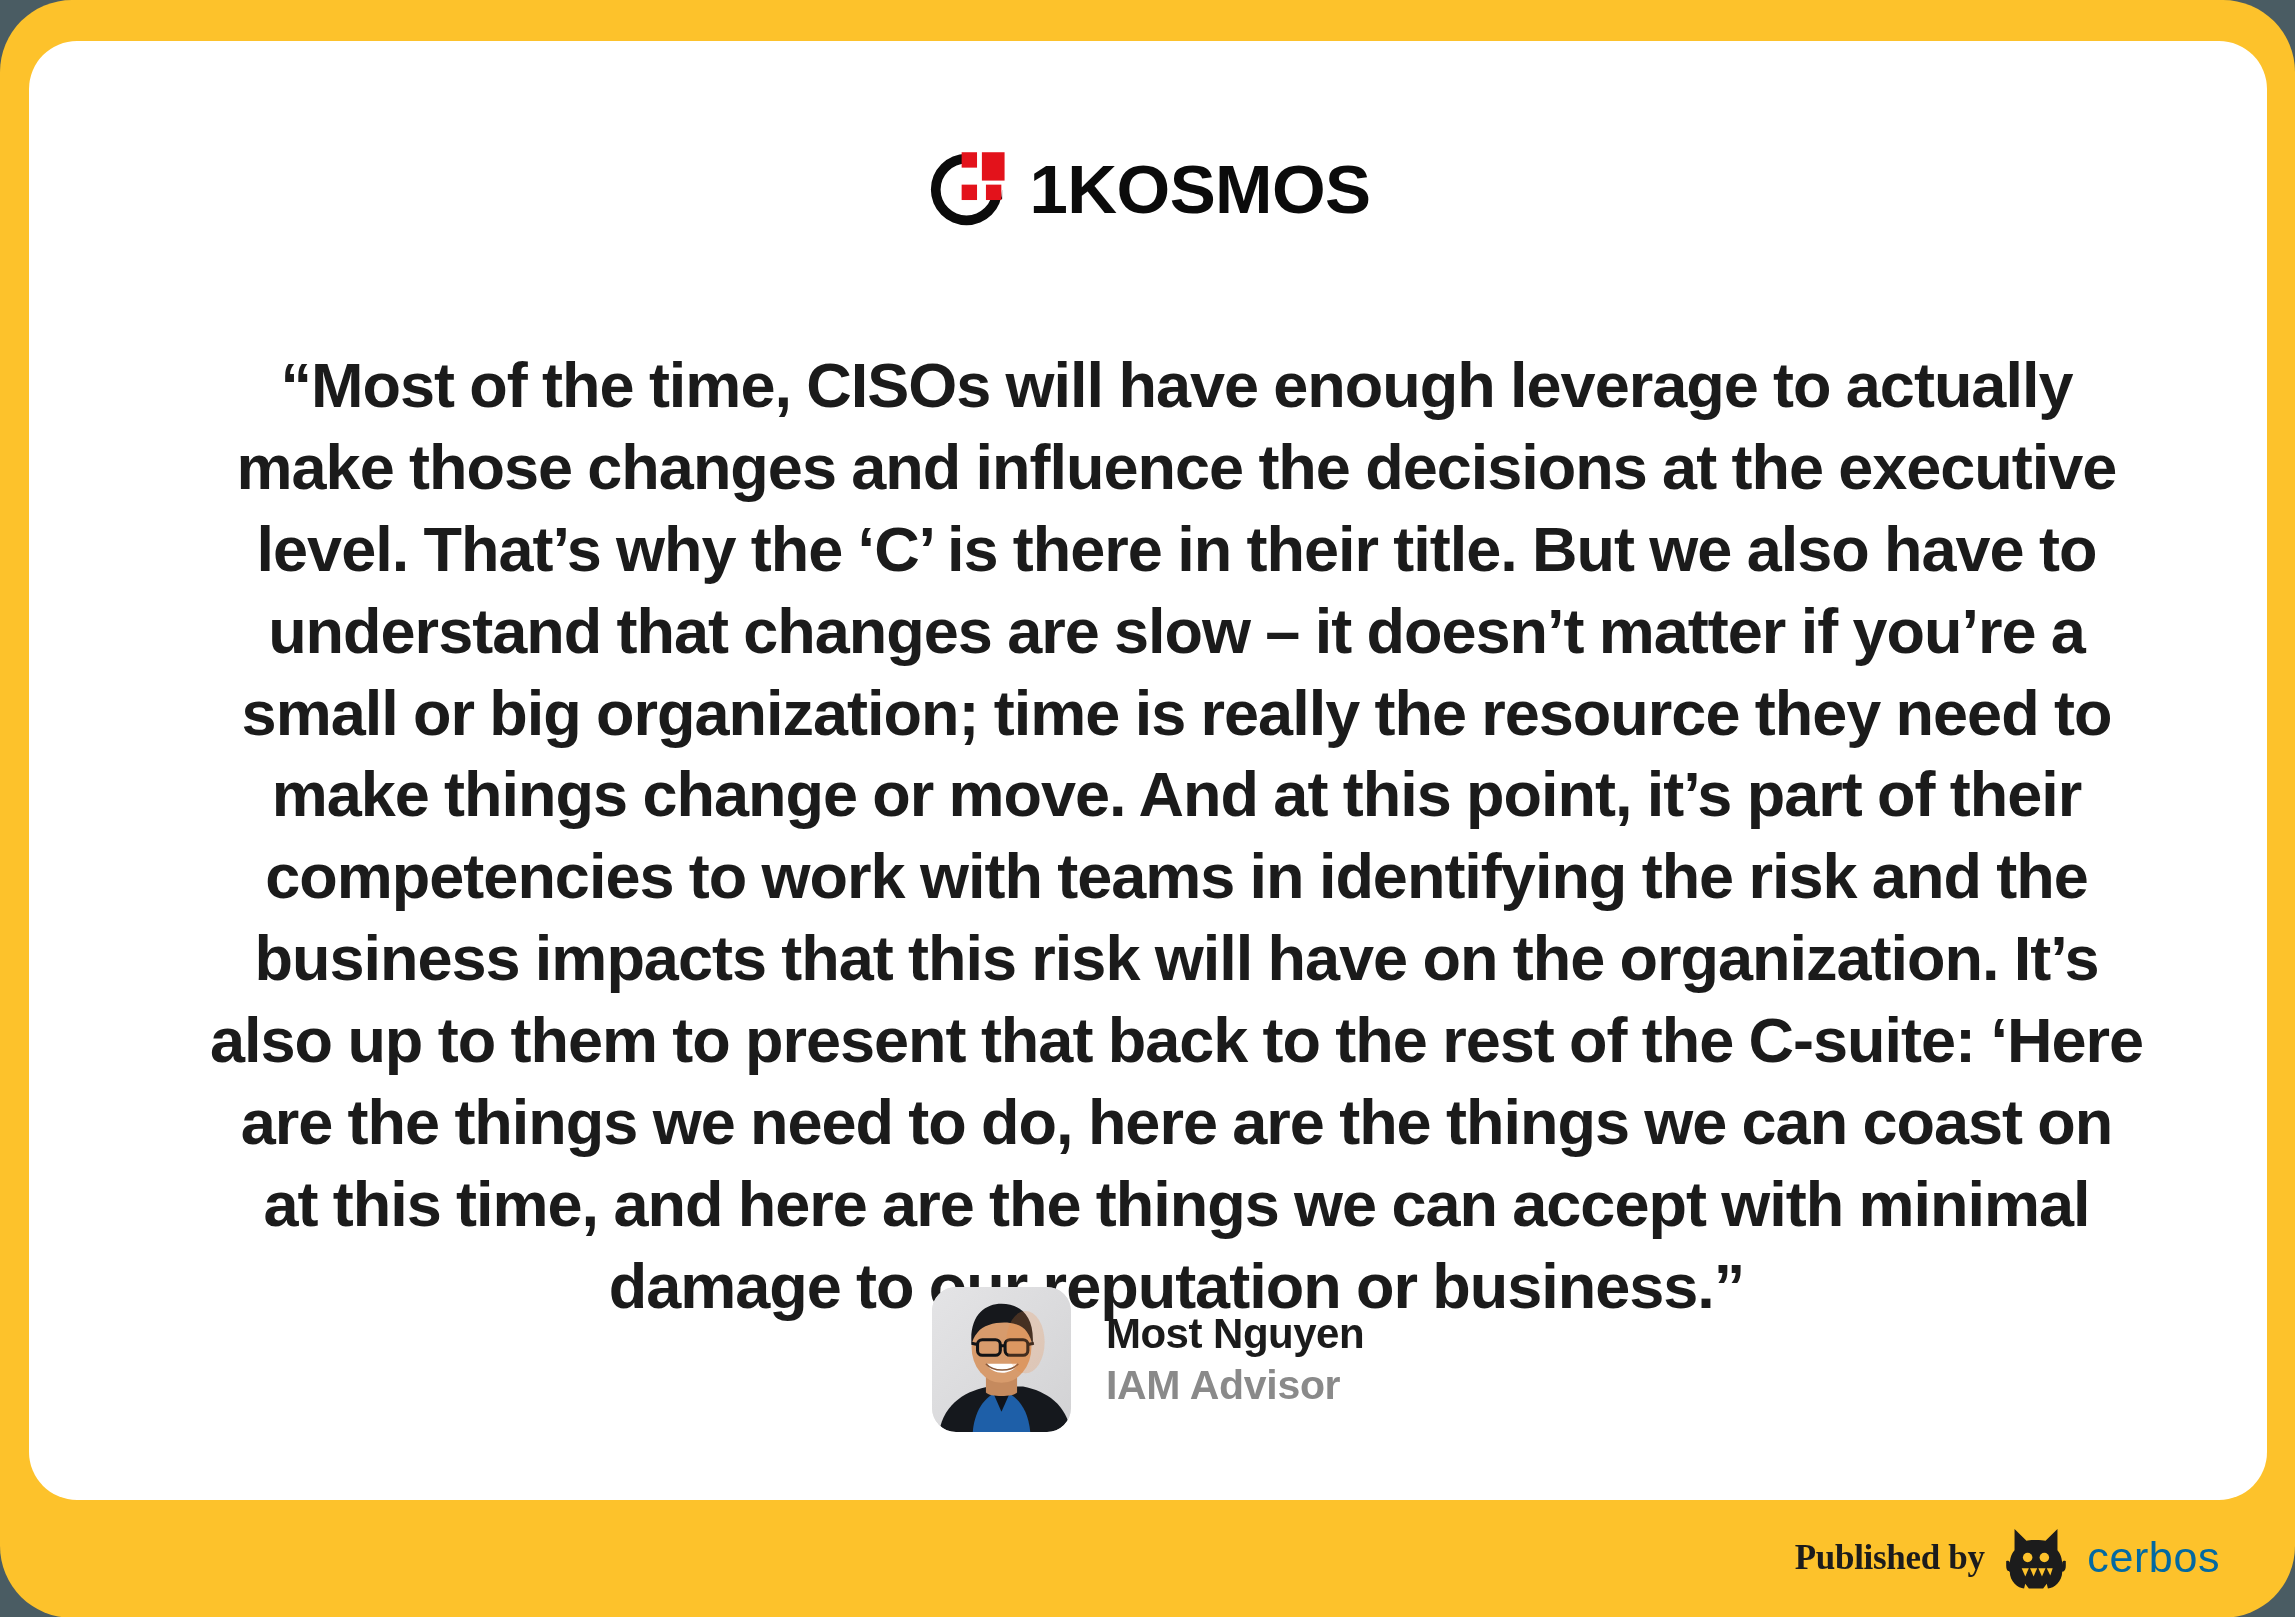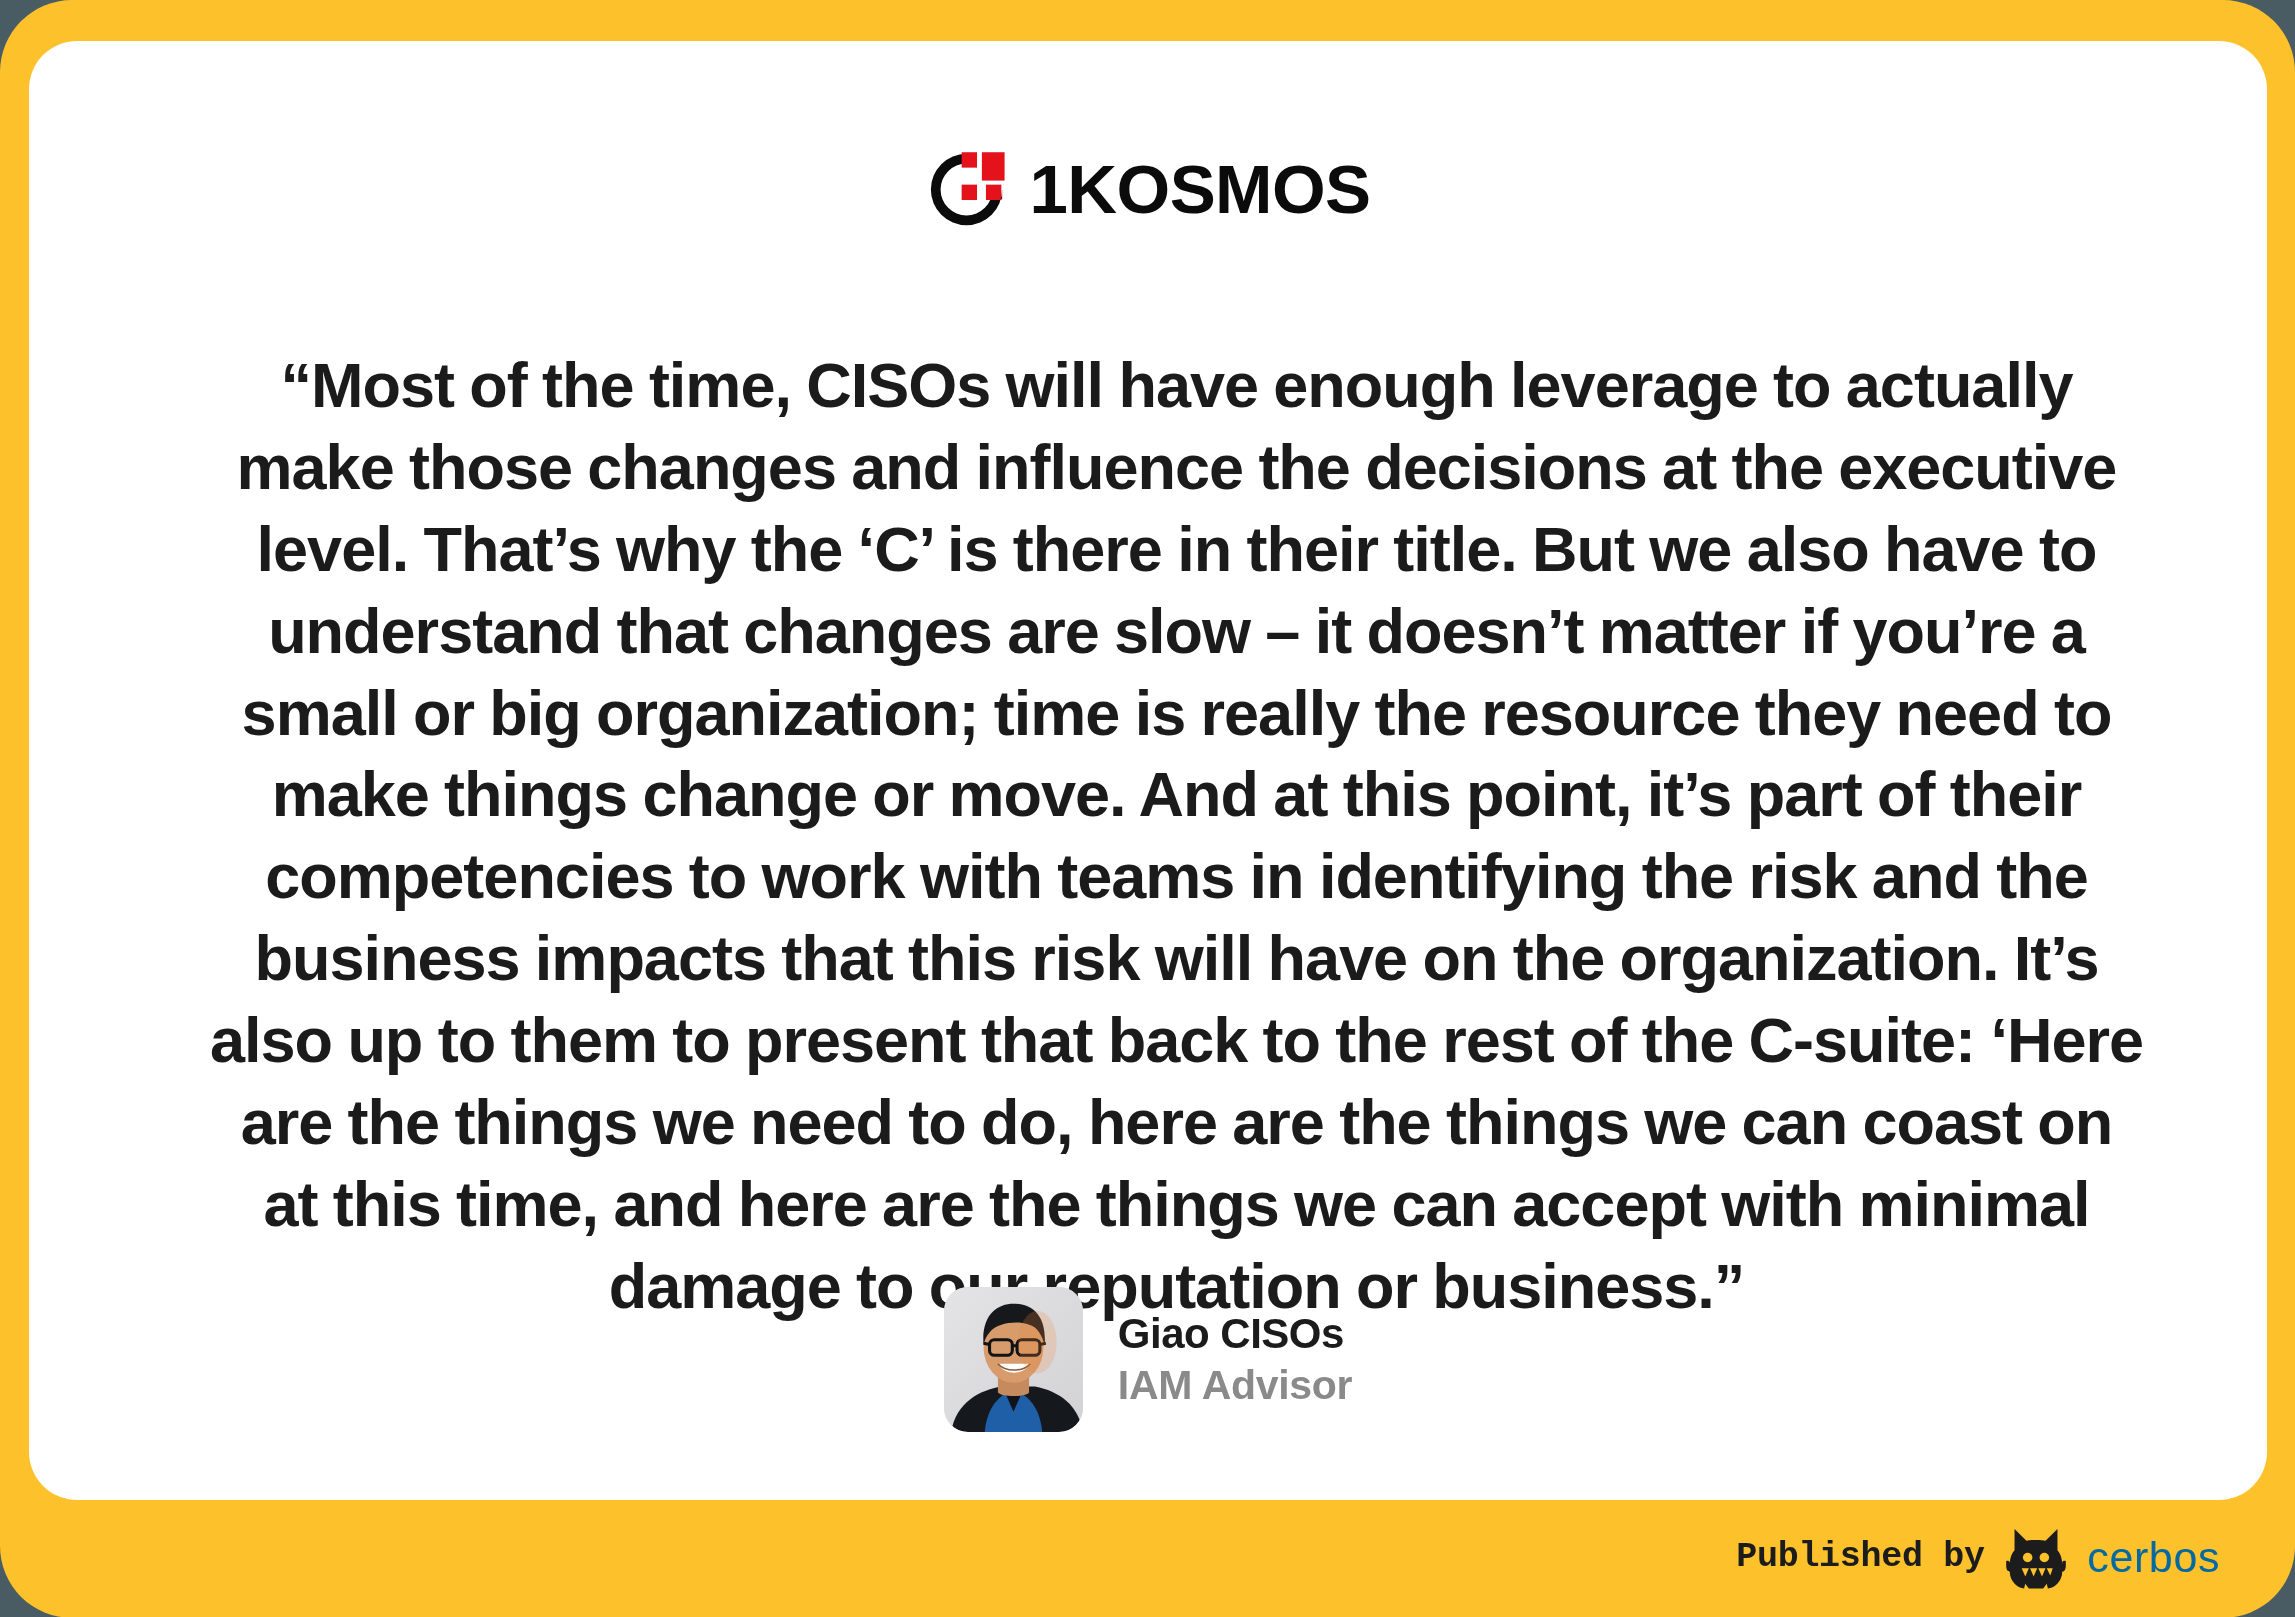--- a/index.html
+++ b/index.html
@@ -127,21 +127,21 @@
   .footer {
     position: absolute;
     right: 75px;
     top: 1521px;
     height: 72px;
     display: flex;
     align-items: center;
     gap: 20.3px;
   }
   .footer-label {
-    font-family: Liberation Mono, monospace;
+    font-family: Liberation Serif, serif;
     font-weight: 700;
     font-size: 35px;
     letter-spacing: -0.3px;
     color: #1C1C1C;
     line-height: 1;
     white-space: nowrap;
     text-align: right;
   }
   .cerbos-mark { width: 62px; height: 67px; display: block; flex: none; }
   .cerbos-word {
@@ -212,21 +212,21 @@
               <path d="M80 48 L85 47" stroke="#111316" stroke-width="2.6"></path>
 
               <path d="M45 64 C51 74 66 74 72 64 Z" fill="#FFFFFF"></path>
               <path d="M45 64 C51 71 66 71 72 64" fill="none" stroke="#8A5A3A" stroke-width="1.4"></path>
 
               <ellipse cx="78" cy="46" rx="16" ry="26" fill="#F0873A" opacity="0.22"></ellipse>
             </g>
           </svg>
         </div>
         <div class="person-meta">
-          <div class="person-name">Giao CISOs</div>
+          <div class="person-name">Most Nguyen</div>
           <div class="person-role">IAM Advisor</div>
         </div>
       </div>
 
     </div>
 
     <div class="footer">
       <span class="footer-label">Published by</span>
       <span>
         <svg class="cerbos-mark" viewBox="0 0 52 56" xmlns="http://www.w3.org/2000/svg">

